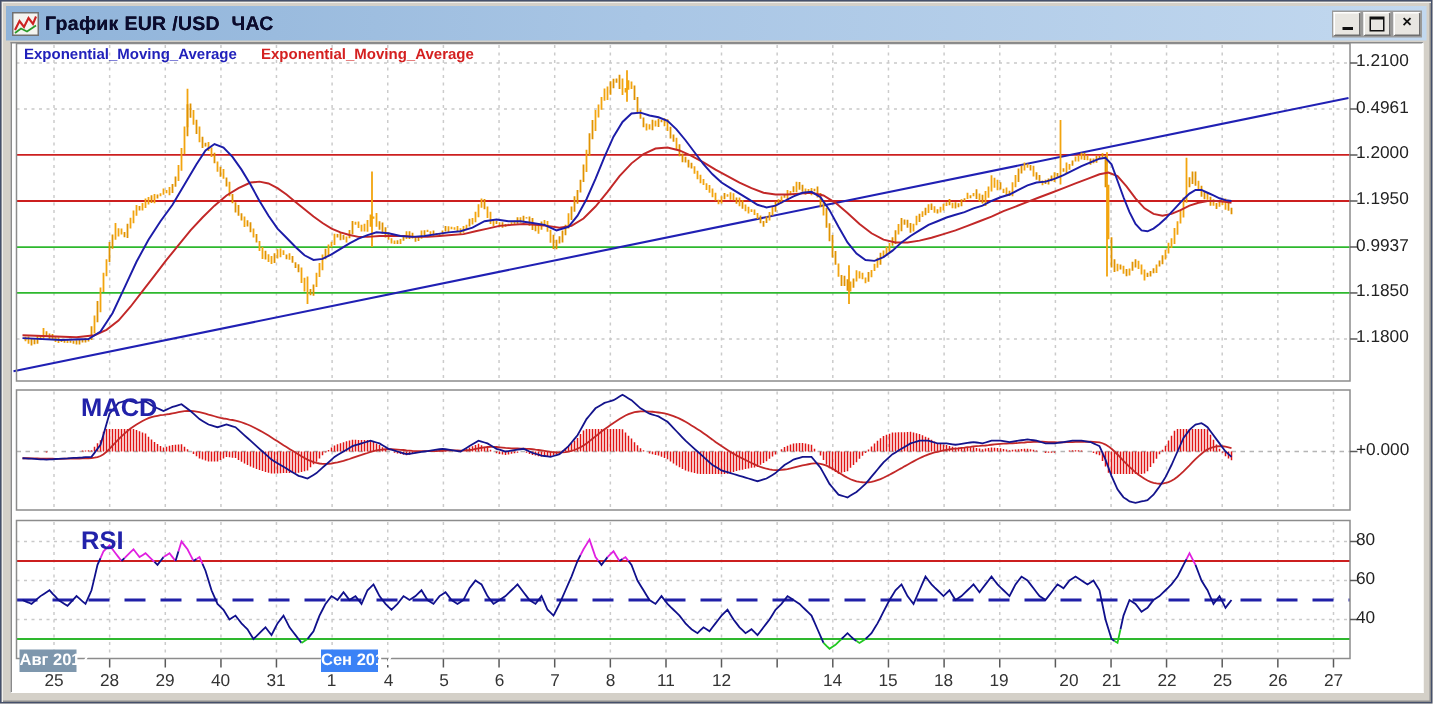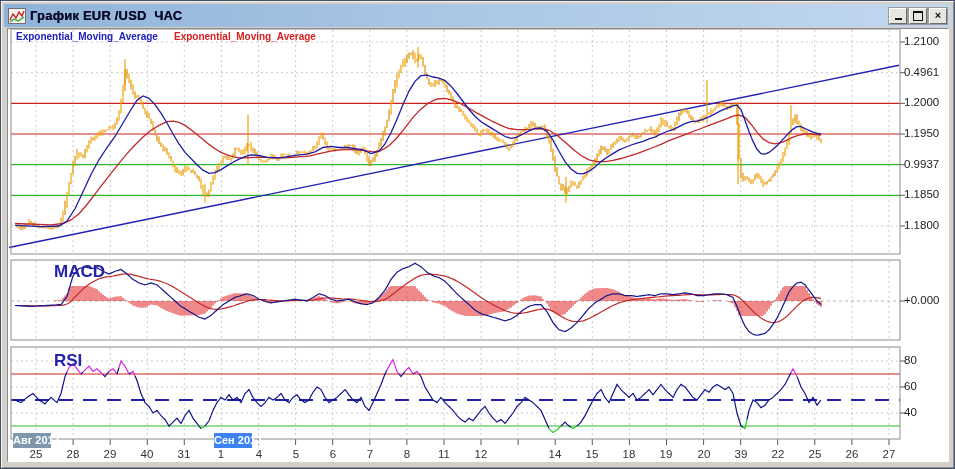--- a/index.html
+++ b/index.html
@@ -245,20 +245,20 @@
       <div class="ovl xlab" style="left: 317px; top: 447px;">6</div>
       <div class="ovl xlab" style="left: 354px; top: 447px;">7</div>
       <div class="ovl xlab" style="left: 391px; top: 447px;">8</div>
       <div class="ovl xlab" style="left: 428px; top: 447px;">11</div>
       <div class="ovl xlab" style="left: 465px; top: 447px;">12</div>
       <div class="ovl xlab" style="left: 502px; top: 447px; margin-top: 40px;">13</div>
       <div class="ovl xlab" style="left: 539px; top: 447px;">14</div>
       <div class="ovl xlab" style="left: 576px; top: 447px;">15</div>
       <div class="ovl xlab" style="left: 613px; top: 447px;">18</div>
       <div class="ovl xlab" style="left: 650px; top: 447px;">19</div>
-      <div class="ovl xlab" style="left: 688px; top: 447px;">20</div>
-      <div class="ovl xlab" style="left: 725px; top: 447px;">39</div>
+      <div class="ovl xlab" style="left: 688px; top: 447px; text-align: right;">20</div>
+      <div class="ovl xlab" style="left: 725px; top: 447px;">21</div>
       <div class="ovl xlab" style="left: 762px; top: 447px;">22</div>
       <div class="ovl xlab" style="left: 799px; top: 447px;">25</div>
       <div class="ovl xlab" style="left: 836px; top: 447px;">26</div>
       <div class="ovl xlab" style="left: 873px; top: 447px;">27</div>
     </div>
 </div>
 
 </body></html>

